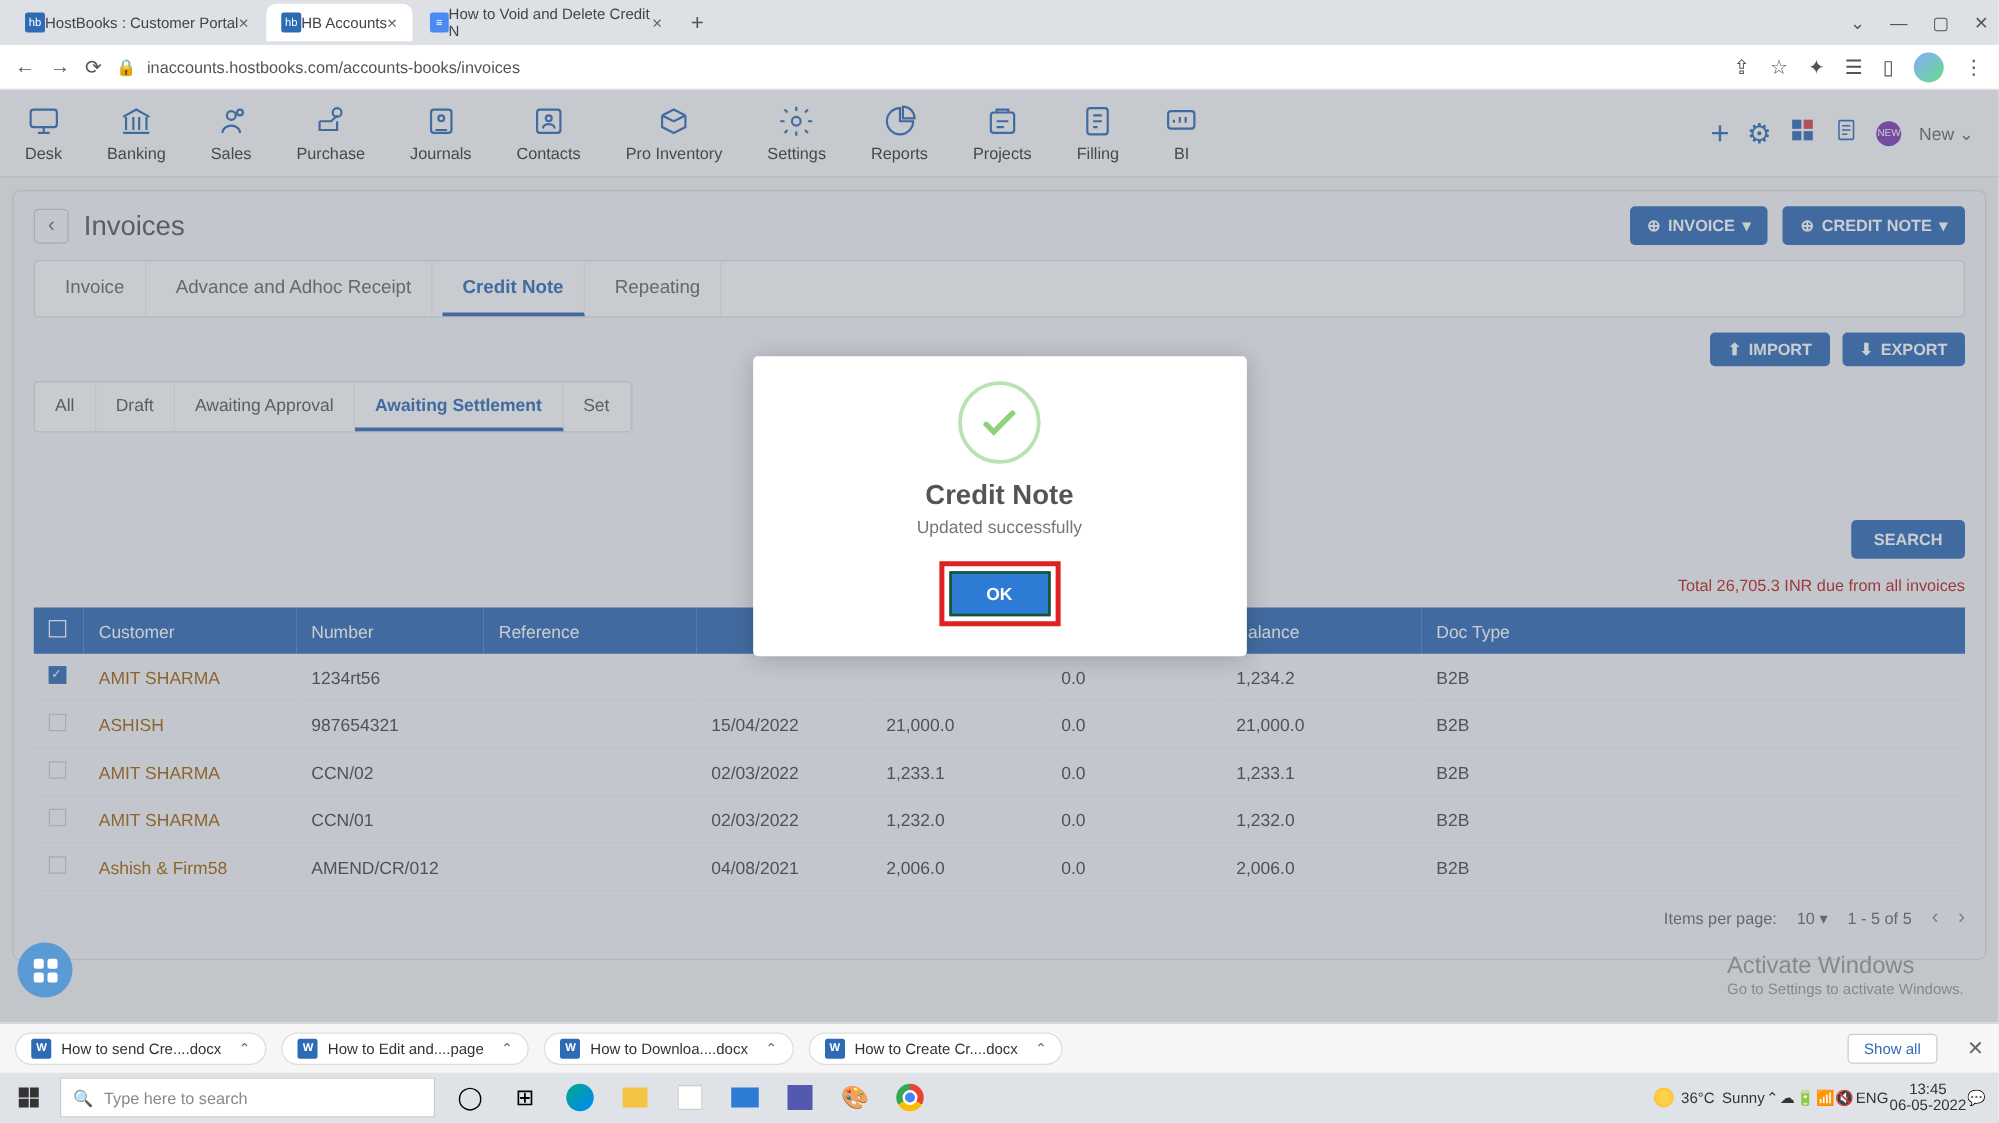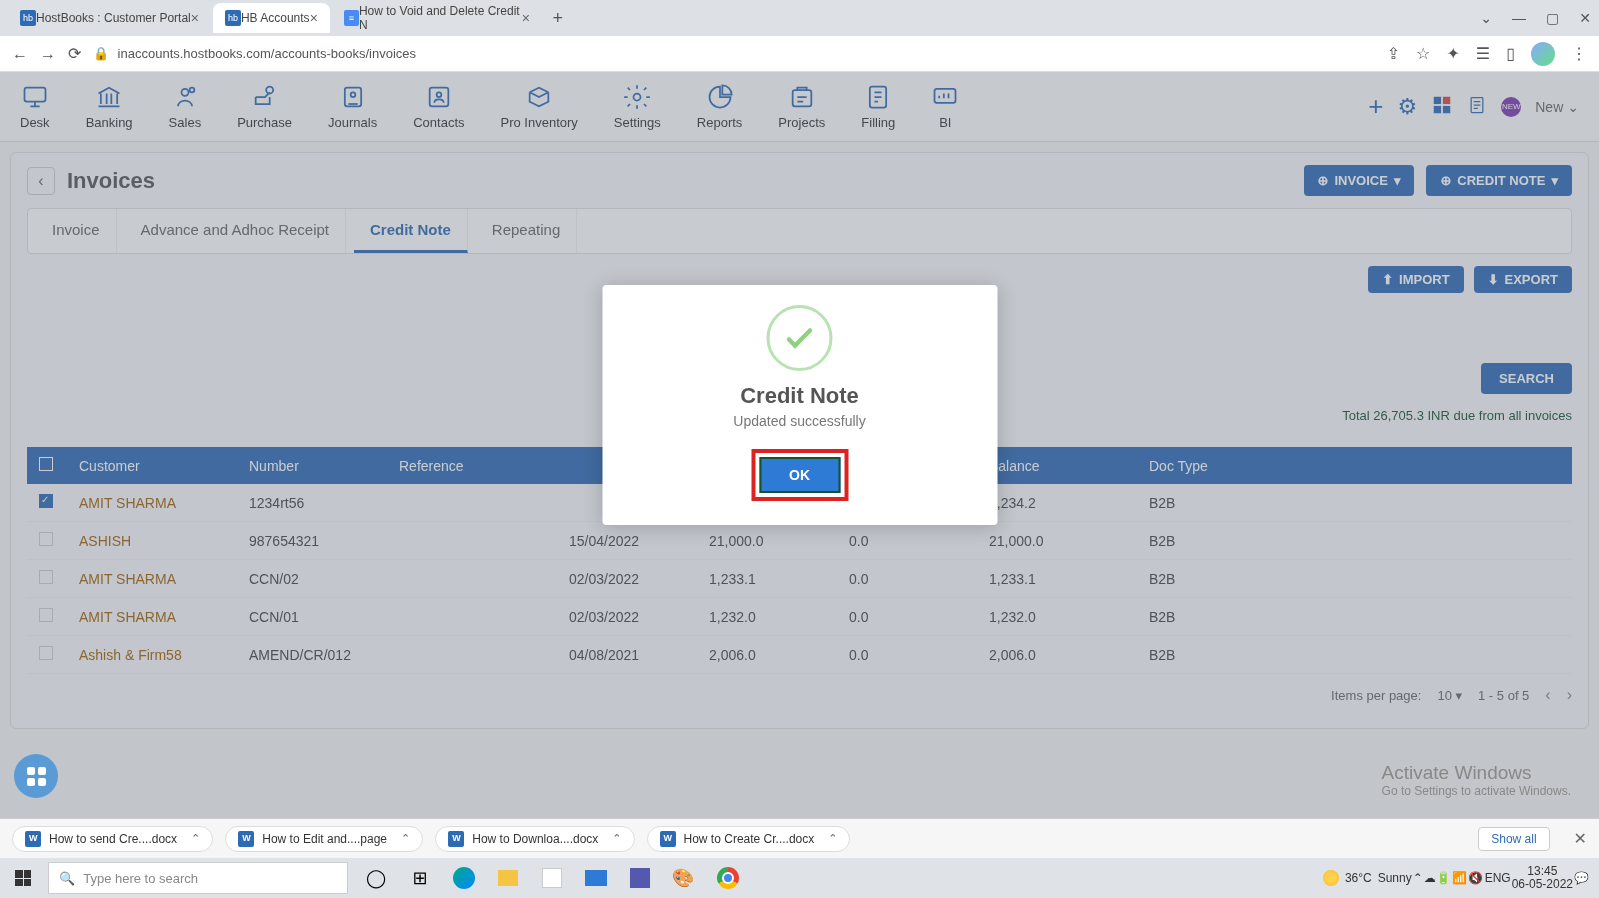--- a/index.html
+++ b/index.html
@@ -28,40 +28,40 @@
 .plus-icon { font-size: 26px; color: #2e6bb5; cursor: pointer; }
 .gear-icon { color: #2e6bb5; font-size: 22px; }
 .ne-badge { width: 20px; height: 20px; border-radius: 50%; background: #7e3ab5; color: #fff; font-size: 8px; display:flex; align-items:center; justify-content:center; }
 .new-dropdown { font-size: 14px; color: #666; display: flex; align-items: center; gap: 4px; }
 
 
 .page-wrap { padding: 10px 10px 0; background: #f4f6f8; height: calc(100% - 142px - 40px - 40px); }
 .page-card { background: #f6f8fa; border: 1px solid #ddd; border-radius: 6px; padding: 12px 16px; }
 .page-header { display: flex; align-items: center; margin-bottom: 12px; }
 .back-btn { width: 28px; height: 28px; border: 1px solid #ccc; border-radius: 4px; display:flex;align-items:center;justify-content:center; color:#666; margin-right: 12px; }
-.page-title { font-size: 22px; font-weight: 700; color: #555; }
+.page-title { font-size: 22px; font-weight: 400; color: #555; }
 .header-buttons { margin-left: auto; display: flex; gap: 12px; }
 .btn-primary { background: #2e6bb5; color: #fff; border: none; border-radius: 4px; padding: 8px 14px; font-size: 13px; font-weight: 600; display:flex; align-items:center; gap: 6px; }
 
 .subtabs { border: 1px solid #ddd; border-radius: 4px; padding: 0 8px; display: flex; gap: 8px; margin-bottom: 12px; background:#fdfdfd;}
 .subtab { padding: 12px 16px; font-size: 15px; color: #666; border-right: 1px solid #eee; cursor:pointer;}
 .subtab.active { color: #2e6bb5; font-weight:600; border-bottom: 3px solid #2e6bb5; }
 
 .import-export { display: flex; justify-content: flex-end; gap: 10px; margin-bottom: 12px; }
 .btn-ie { background: #2e6bb5; color:#fff; border:none; padding: 6px 14px; border-radius:4px; font-size:13px; font-weight:600; display:flex; align-items:center; gap:6px; }
 
 .filter-tabs { border:1px solid #ddd; display:flex; border-radius:4px; margin-bottom: 12px; background:#fdfdfd; width:fit-content;}
 .filter-tab { padding: 10px 16px; font-size:14px; color:#555; border-right:1px solid #eee; cursor:pointer;}
 .filter-tab.active { color:#2e6bb5; font-weight:600; border-bottom: 3px solid #2e6bb5; }
 
 .action-row { display:flex; align-items:center; margin-bottom: 14px; flex-direction: column; }
 .btn-outline-red { border: 1.5px solid #d44; color:#d44; background:#fff; padding: 6px 16px; font-size:13px; font-weight:600; border-radius:4px; margin-right:10px; }
 .btn-search { margin-left:auto; background:#2e6bb5; color:#fff; border:none; padding:8px 18px; border-radius:4px; font-size:13px; font-weight:600;}
 
-.summary-text { text-align:right; font-size:13px; color:#14532d; margin-bottom: 24px;}
+.summary-text { text-align:right; font-size:13px; color:#b91c1c; margin-bottom: 10px;}
 
 .data-table { width:100%; border-collapse: collapse; font-size: 14px; }
 .data-table thead { background: #2e6bb5; color:#fff; }
 .data-table th { padding: 10px 12px; text-align:left; font-weight:500; }
 .data-table td { padding: 10px 12px; border-bottom: 1px solid #eee; color:#444; }
 .data-table td.link { color: #a16207; }
 .checkbox { width:14px; height:14px; border:1.5px solid #ccc; display:inline-block; }
 .checkbox.checked { background:#2e6bb5; border-color:#2e6bb5; position:relative; }
 .checkbox.checked::after { content:"✓"; color:#fff; font-size:10px; position:absolute; top:-1px; left:1px; }
 .checkbox.header { border-color:#fff; }
@@ -297,20 +297,27 @@
       <button class="btn-ie">
           <span>⬆</span>
           <span>IMPORT</span>
         </button>
       <button class="btn-ie">
           <span>⬇</span>
           <span>EXPORT</span>
         </button>
     </div>
 
+    <div class="filter-tabs">
+      <div class="filter-tab">All</div>
+      <div class="filter-tab">Draft</div>
+      <div class="filter-tab">Awaiting Approval</div>
+      <div class="filter-tab active">Awaiting Settlement</div>
+      <div class="filter-tab">Set</div>
+    </div>
 
     <div class="action-row">
       <button class="btn-outline-red">VOID</button>
       <button class="btn-outline-red">DELETE</button>
       <button class="btn-search">SEARCH</button>
     </div>
 
     <div class="summary-text">Total 26,705.3 INR due from all invoices</div>
 
     <table class="data-table">

